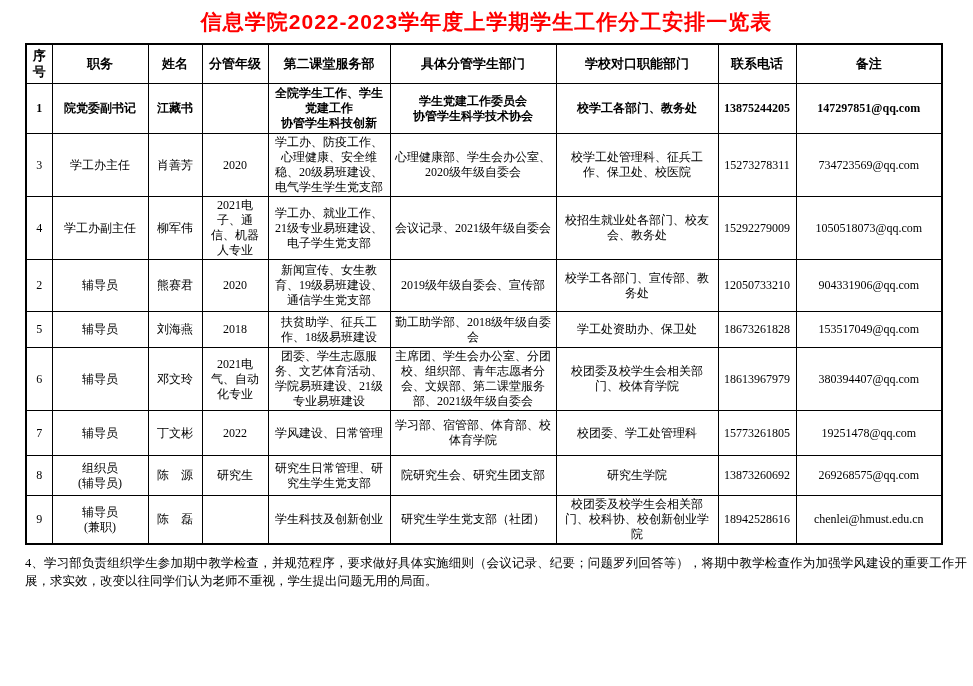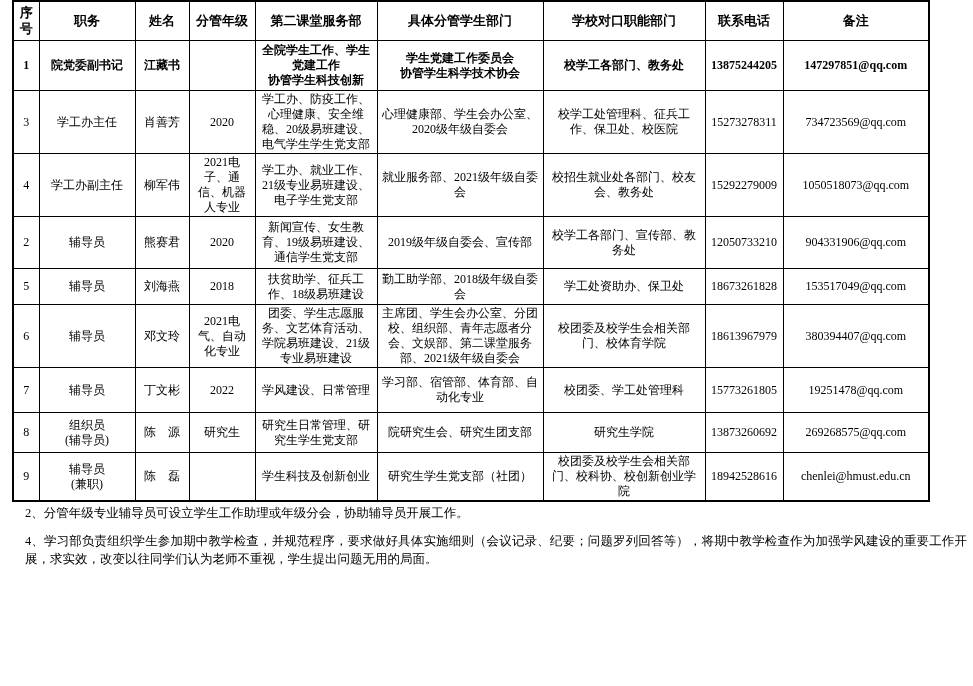--- a/index.html
+++ b/index.html
@@ -15,21 +15,21 @@
     text-align:center;
     font-family:"Liberation Sans", sans-serif;
     font-weight:bold;
     font-size:21px;
     color:#ff0000;
     letter-spacing:1px;
   }
   table.main{
     border-collapse:collapse;
     table-layout:fixed;
-    margin-left:12px;
+    margin-left:25px;
     width:916px;
     border:2px solid #000;
   }
   table.main th, table.main td{
     border:1px solid #000;
     text-align:center;
     vertical-align:middle;
     padding:1px 3px;
     font-size:12px;
     line-height:1.25;
@@ -67,20 +67,21 @@
     text-align:justify;
   }
   .notes p{margin:0 0 2px 0;}
   .notes p.gap{margin-top:10px;}
 </style>
 </head>
 <body>
 
 <div class="page">
 
+  <div class="title">信息学院2022-2023学年度上学期学生工作分工安排一览表</div>
 
   <table class="main">
     <colgroup>
       <col class="c-no">
         <col class="c-pos">
         <col class="c-name">
         <col class="c-grade">
       <col class="c-work">
         <col class="c-depts">
         <col class="c-school">
@@ -124,21 +125,21 @@
         <td>校学工处管理科、征兵工作、保卫处、校医院</td>
         <td>15273278311</td>
         <td>734723569@qq.com</td>
       </tr>
       <tr class="r3">
         <td>4</td>
         <td>学工办副主任</td>
         <td>柳军伟</td>
         <td>2021电子、通信、机器人专业</td>
         <td>学工办、就业工作、21级专业易班建设、电子学生党支部</td>
-        <td>就业服务部、2021级年级自委会</td>
+        <td>会议记录、2021级年级自委会</td>
         <td>校招生就业处各部门、校友会、教务处</td>
         <td>15292279009</td>
         <td>1050518073@qq.com</td>
       </tr>
       <tr class="r4">
         <td>2</td>
         <td>辅导员</td>
         <td>熊赛君</td>
         <td>2020</td>
         <td>新闻宣传、女生教育、19级易班建设、通信学生党支部</td>
@@ -168,21 +169,21 @@
         <td>校团委及校学生会相关部门、校体育学院</td>
         <td>18613967979</td>
         <td>380394407@qq.com</td>
       </tr>
       <tr class="r7">
         <td>7</td>
         <td>辅导员</td>
         <td>丁文彬</td>
         <td>2022</td>
         <td>学风建设、日常管理</td>
-        <td>学习部、宿管部、体育部、自动化专业</td>
+        <td>学习部、宿管部、体育部、校体育学院</td>
         <td>校团委、学工处管理科</td>
         <td>15773261805</td>
         <td>19251478@qq.com</td>
       </tr>
       <tr class="r8">
         <td>8</td>
         <td>组织员
 (辅导员)</td>
         <td>陈　源</td>
         <td>研究生</td>
@@ -201,17 +202,16 @@
         <td>学生科技及创新创业</td>
         <td>研究生学生党支部（社团）</td>
         <td>校团委及校学生会相关部门、校科协、校创新创业学院</td>
         <td>18942528616</td>
         <td>chenlei@hmust.edu.cn</td>
       </tr>
     </tbody>
   </table>
 
   <div class="notes">
-    <p>2、分管年级专业辅导员可设立学生工作助理或年级分会，协助辅导员开展工作。</p>
     <p class="gap">4、学习部负责组织学生参加期中教学检查，并规范程序，要求做好具体实施细则（会议记录、纪要；问题罗列回答等），将期中教学检查作为加强学风建设的重要工作开展，求实效，改变以往同学们认为老师不重视，学生提出问题无用的局面。</p>
   </div>
 
 </div>
 
 </body></html>

